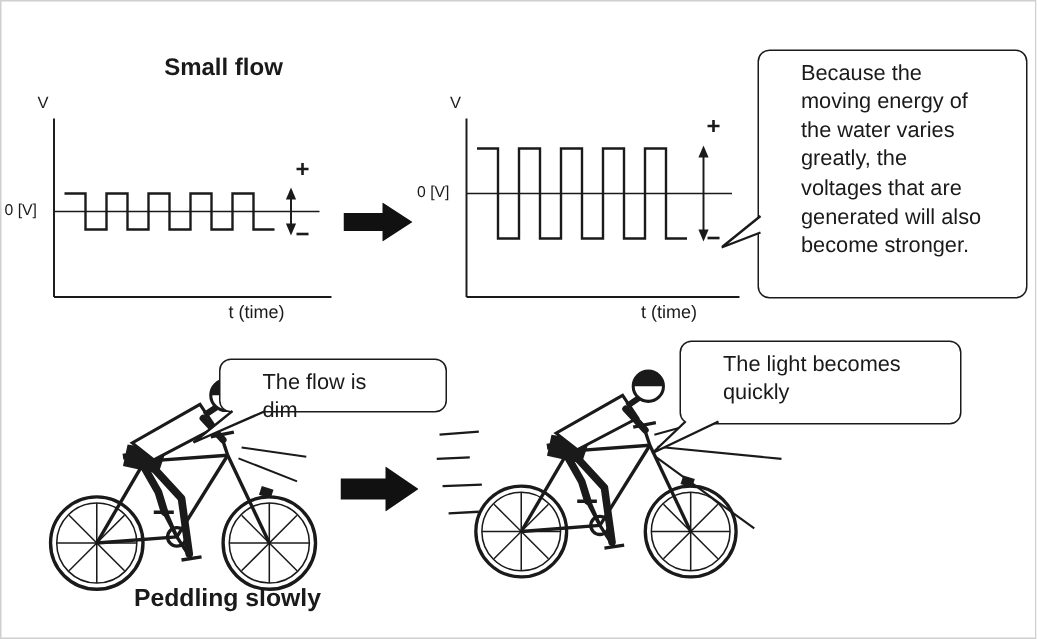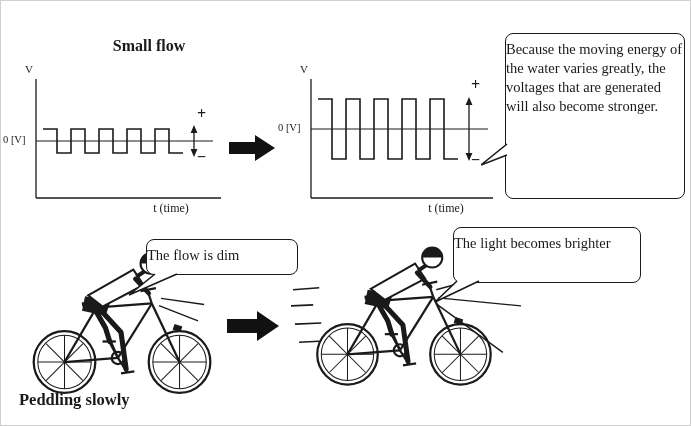--- a/index.html
+++ b/index.html
@@ -1,31 +1,31 @@
 <!DOCTYPE html>
 <html><head>
 <meta charset="utf-8">
 <style>
   html,body{margin:0;padding:0;background:#fff;}
   .canvas{
     position:relative;width:691px;height:426px;background:#ffffff;
-    font-family:Liberation Serif, serif;color:#1a1a1a;overflow:hidden;
+    font-family:Liberation Sans, sans-serif;color:#1a1a1a;overflow:hidden;
     border:1px solid #cfcfcf;box-sizing:border-box;
   }
   .abs{position:absolute;}
   .graph-title{font-weight:bold;font-size:16px;text-align:center;}
   .axis-label{font-size:11px;}
   .zero-label{font-size:10.5px;}
   .time-label{font-size:12px;text-align:center;}
   .sign{font-size:16px;font-weight:bold;line-height:1;}
   .bubble{
     box-sizing:border-box;background:#fff;border:1.6px solid #1a1a1a;
-    border-radius:8px;padding:6px 0;font-size:14.5px;line-height:1.32;
+    border-radius:8px;padding:6px 28px;font-size:14.5px;line-height:1.32;
   }
-  .caption{font-weight:bold;font-size:16.5px;text-align:left;}
+  .caption{font-weight:bold;font-size:16.5px;text-align:right;}
   svg{display:block;}
 </style>
 </head>
 <body>
 
 <div class="canvas">
 
   <svg width="0" height="0" style="position:absolute" aria-hidden="true">
     <defs>
       <g id="bike-rider" stroke="#1a1a1a" fill="none" stroke-width="2.2">
@@ -142,19 +142,19 @@
       <line x1="8" y1="100" x2="28" y2="99"></line>
     </g>
     <use href="#bike-rider" x="16"></use>
     <g stroke="#1a1a1a" stroke-width="1.4">
       <line x1="144" y1="48" x2="224" y2="26"></line>
       <line x1="146" y1="56" x2="228" y2="64"></line>
       <line x1="144" y1="62" x2="210" y2="110"></line>
     </g>
   </svg>
 
-  <div class="abs bubble" style="left:452px;top:226px;width:188px;height:56px">The light becomes brighter</div>
+  <div class="abs bubble" style="left:452px;top:226px;width:188px;height:56px">The light becomes quickly</div>
   <svg class="abs" style="left:432px;top:278px" width="56" height="26">
     <path d="M24,2 L2,23 L46,2" fill="#fff" stroke="#1a1a1a" stroke-width="1.6"></path>
   </svg>
 
 
 </div>
 
 </body></html>

